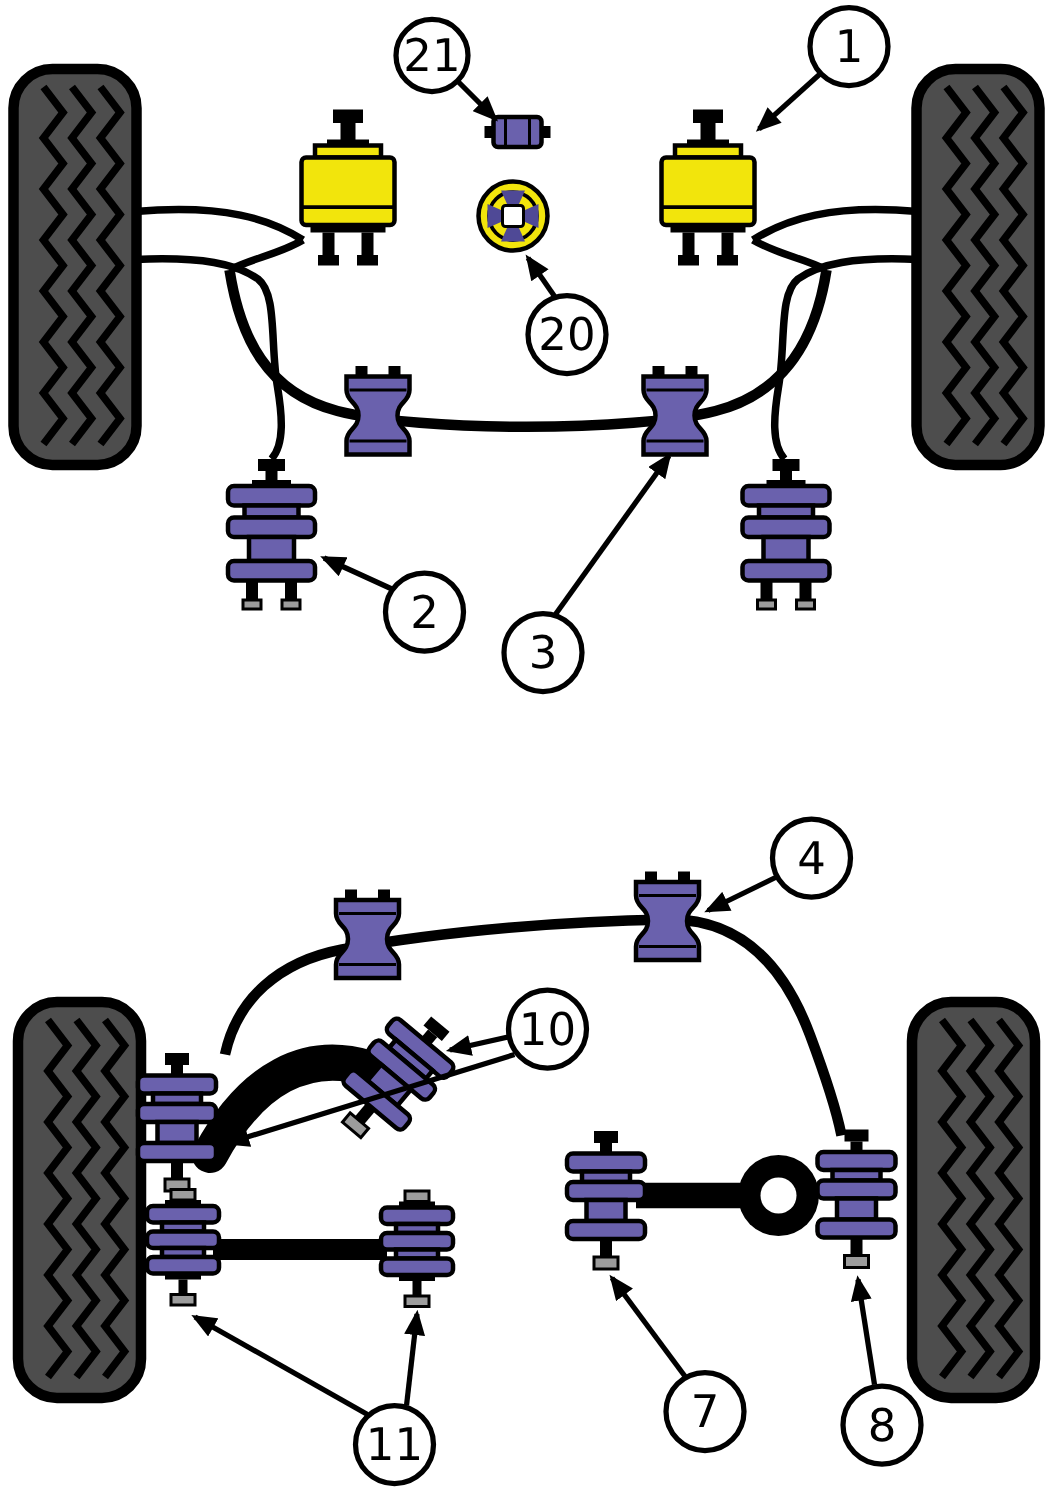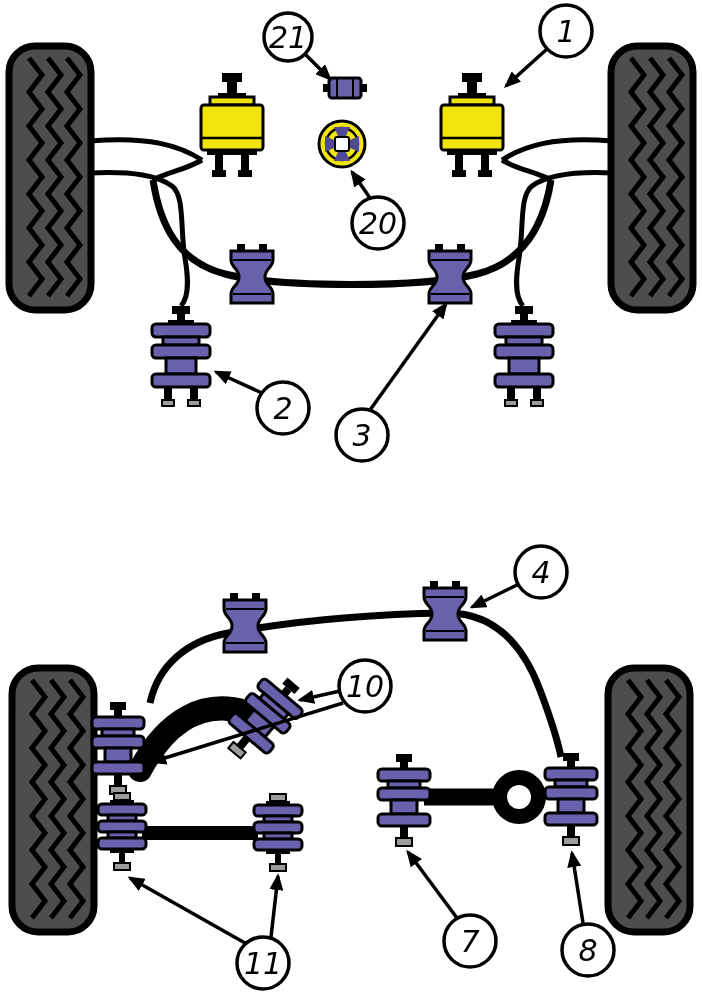--- a/index.html
+++ b/index.html
@@ -1,16 +1,16 @@
 <!DOCTYPE html>
 <html style="--bushing-purple: #6a61ad; --bushing-purple-dark: #4f4996; --mount-yellow: #f2e50c; --tire-gray: #4d4d4d; --nut-gray: #9c9c9c; --line-black: #000000; --callout-bg: #ffffff;"><head>
 <meta charset="utf-8">
 <style>
   html,body{margin:0;padding:0;background:#fff;}
-  .page{width:702px;height:1000px;background:#fff;overflow:hidden;font-style:italic;}
+  .page{width:702px;height:1000px;background:#fff;overflow:hidden;}
   svg{display:block;}
   .purple{fill:var(--bushing-purple,#6a61ad);}
   .purple-dark{fill:var(--bushing-purple-dark,#4f4996);}
   .yellow{fill:var(--mount-yellow,#f2e50c);}
   .tire{fill:var(--tire-gray,#4d4d4d);}
   .nut{fill:var(--nut-gray,#9c9c9c);}
   .blk{fill:var(--line-black,#000);}
   .ln{stroke:var(--line-black,#000);fill:none;}
   .o2{stroke:var(--line-black,#000);stroke-width:2;}
   .o3{stroke:var(--line-black,#000);stroke-width:3;}

